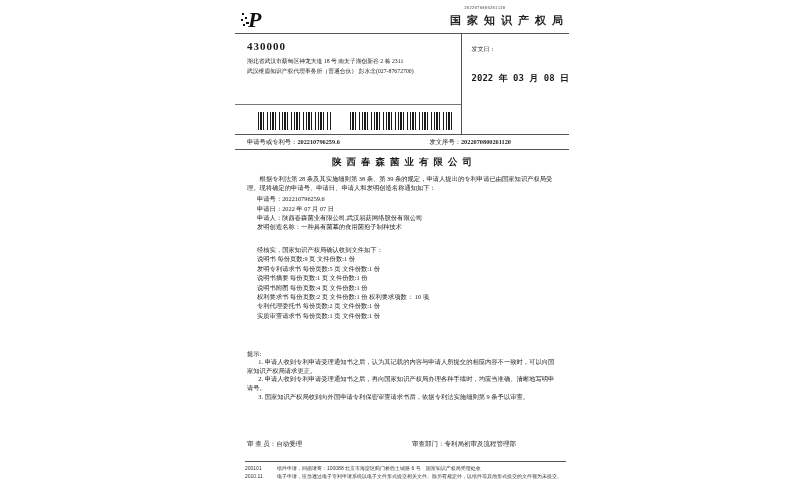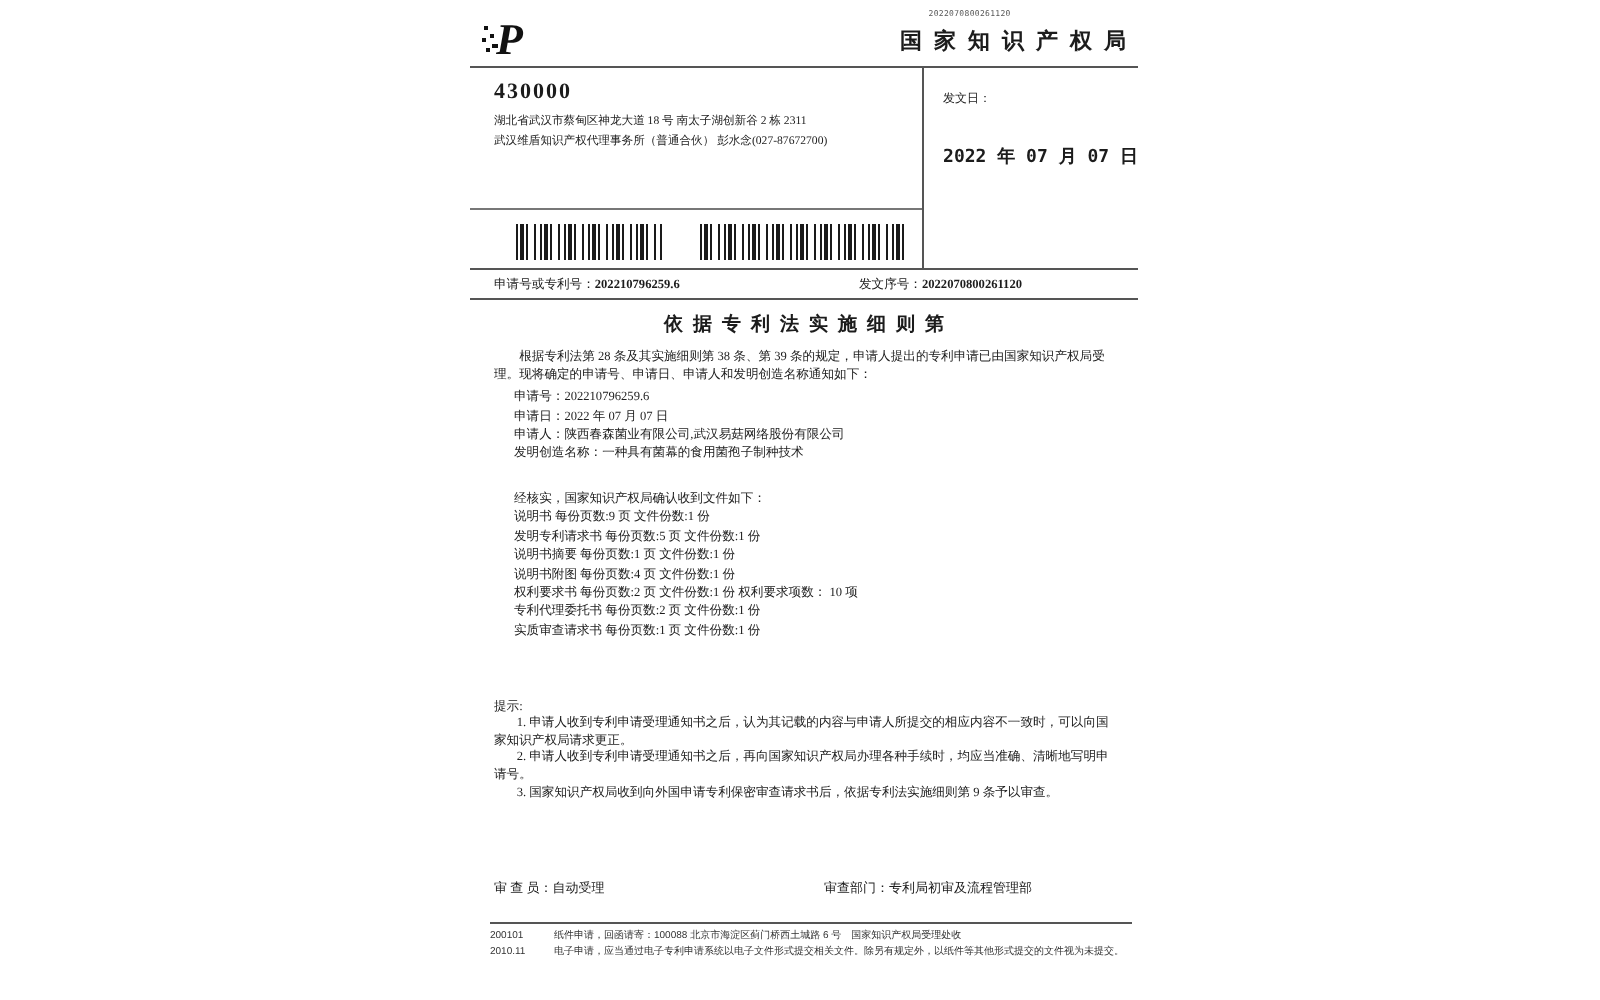--- a/index.html
+++ b/index.html
@@ -91,30 +91,30 @@
         <div class="addr addr1">湖北省武汉市蔡甸区神龙大道 18 号  南太子湖创新谷 2 栋 2311</div>
         <div class="addr">武汉维盾知识产权代理事务所（普通合伙）  彭水念(027-87672700)</div>
         <div class="innerline"></div>
         <div class="codes">
           <div class="barcode bc1"></div>
           <div class="barcode bc2"></div>
         </div>
       </div>
       <div class="box-right">
         <div class="datelabel">发文日：</div>
-        <div class="dateval">2022 年 07 月 07 日</div>
+        <div class="dateval">2022 年 03 月 08 日</div>
       </div>
     </div>
 
     <div class="meta">
       <span><span>申请号或专利号：</span><b>202210796259.6</b></span>
       <span><span>发文序号：</span><b>2022070800261120</b></span>
     </div>
 
-    <div class="ntitle">依据专利法实施细则第</div>
+    <div class="ntitle">陕西春森菌业有限公司</div>
 
     <div class="content">
       <p class="intro">根据专利法第 28 条及其实施细则第 38 条、第 39 条的规定，申请人提出的专利申请已由国家知识产权局受理。现将确定的申请号、申请日、申请人和发明创造名称通知如下：</p>
 
       <div class="fields">
         <div>申请号：202210796259.6</div>
         <div>申请日：2022 年 07 月 07 日</div>
         <div>申请人：陕西春森菌业有限公司,武汉易菇网络股份有限公司</div>
         <div>发明创造名称：一种具有菌幕的食用菌孢子制种技术</div>
       </div>

